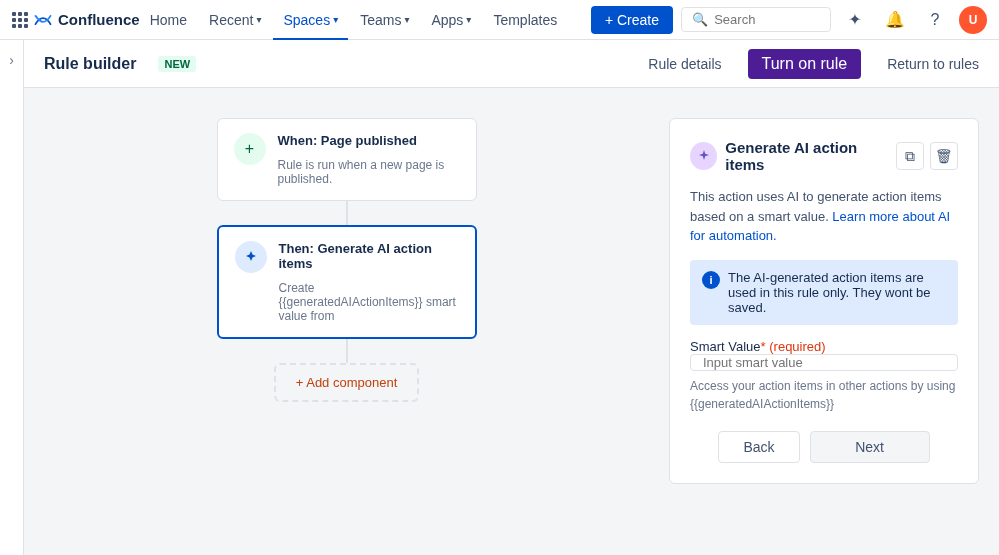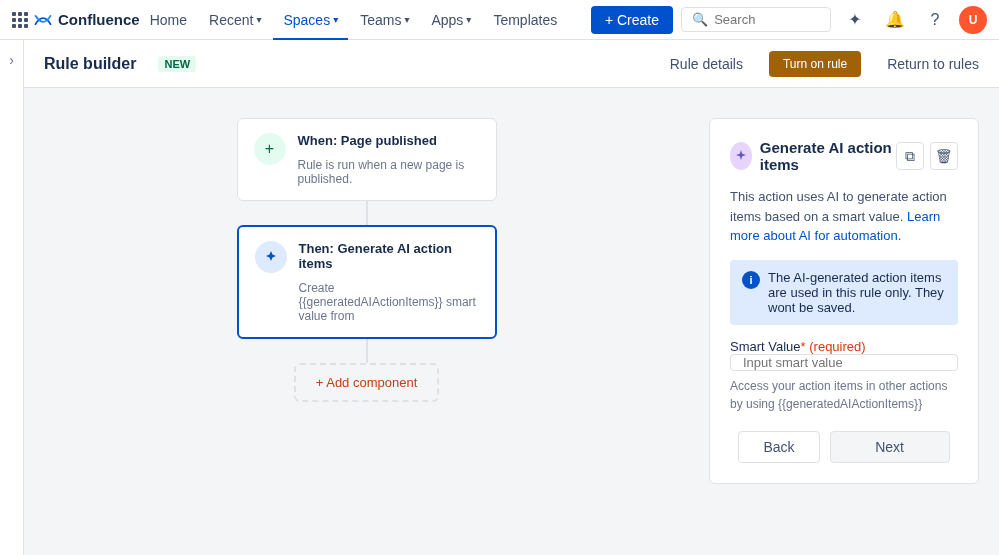--- a/index.html
+++ b/index.html
@@ -72,22 +72,22 @@
     .rule-title { font-size: 16px; font-weight: 600; color: #172b4d; }
     .new-badge {
       background: #e3fcef; color: #006644; font-size: 11px; font-weight: 700;
       padding: 2px 6px; border-radius: 3px; text-transform: uppercase;
     }
     .rule-header-actions { display: flex; align-items: center; gap: 26px; }
     .rule-header-link {
       font-size: 14px; color: #42526e; cursor: pointer; background: none; border: none;
     }
     .turn-on-btn {
-      background: #a16207; color: #fff; border: none; border-radius: 4px;
-      padding: 6px 14px; font-size: 12px; font-weight: 500; cursor: pointer;
+      background: #4c1d95; color: #fff; border: none; border-radius: 4px;
+      padding: 6px 14px; font-size: 16px; font-weight: 500; cursor: pointer;
     }
 
     
     .canvas {
       flex: 1; background: #f4f5f7; display: flex; gap: 20px;
       padding: 30px 20px; overflow: auto;
     }
 
     
     .flow-area { flex: 1; display: flex; flex-direction: column; align-items: center; gap: 0; }
@@ -115,21 +115,21 @@
     }
 
     .add-component-btn {
       border: 2px dashed #dfe1e6; border-radius: 6px; padding: 10px 20px;
       background: none; cursor: pointer; font-size: 13px; color: #c2410c;
       display: flex; align-items: center; gap: 6px; margin-top: 0;
     }
 
     
     .action-panel {
-      width: 270px; background: #fff; border: 1px solid #dfe1e6; border-radius: 6px;
+      width: 310px; background: #fff; border: 1px solid #dfe1e6; border-radius: 6px;
       padding: 20px; display: flex; flex-direction: column; gap: 14px;
       height: fit-content; flex-shrink: 0;
     }
     .panel-header { display: flex; align-items: center; justify-content: space-between; }
     .panel-title-area { display: flex; align-items: center; gap: 8px; }
     .panel-ai-icon {
       width: 28px; height: 28px; border-radius: 50%; background: #e8d5ff;
       display: flex; align-items: center; justify-content: center; font-size: 14px;
     }
     .panel-title { font-size: 15px; font-weight: 600; color: #172b4d; }

